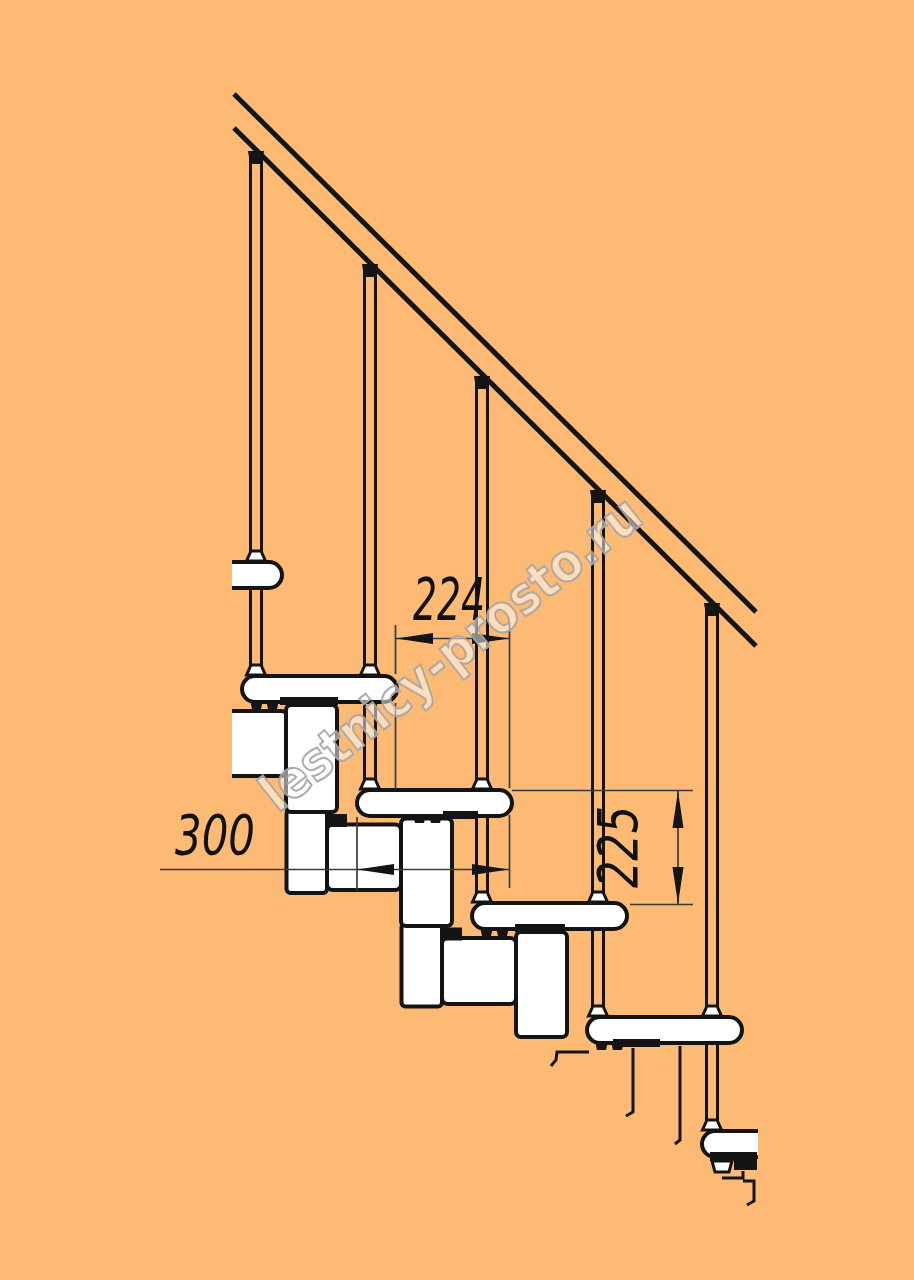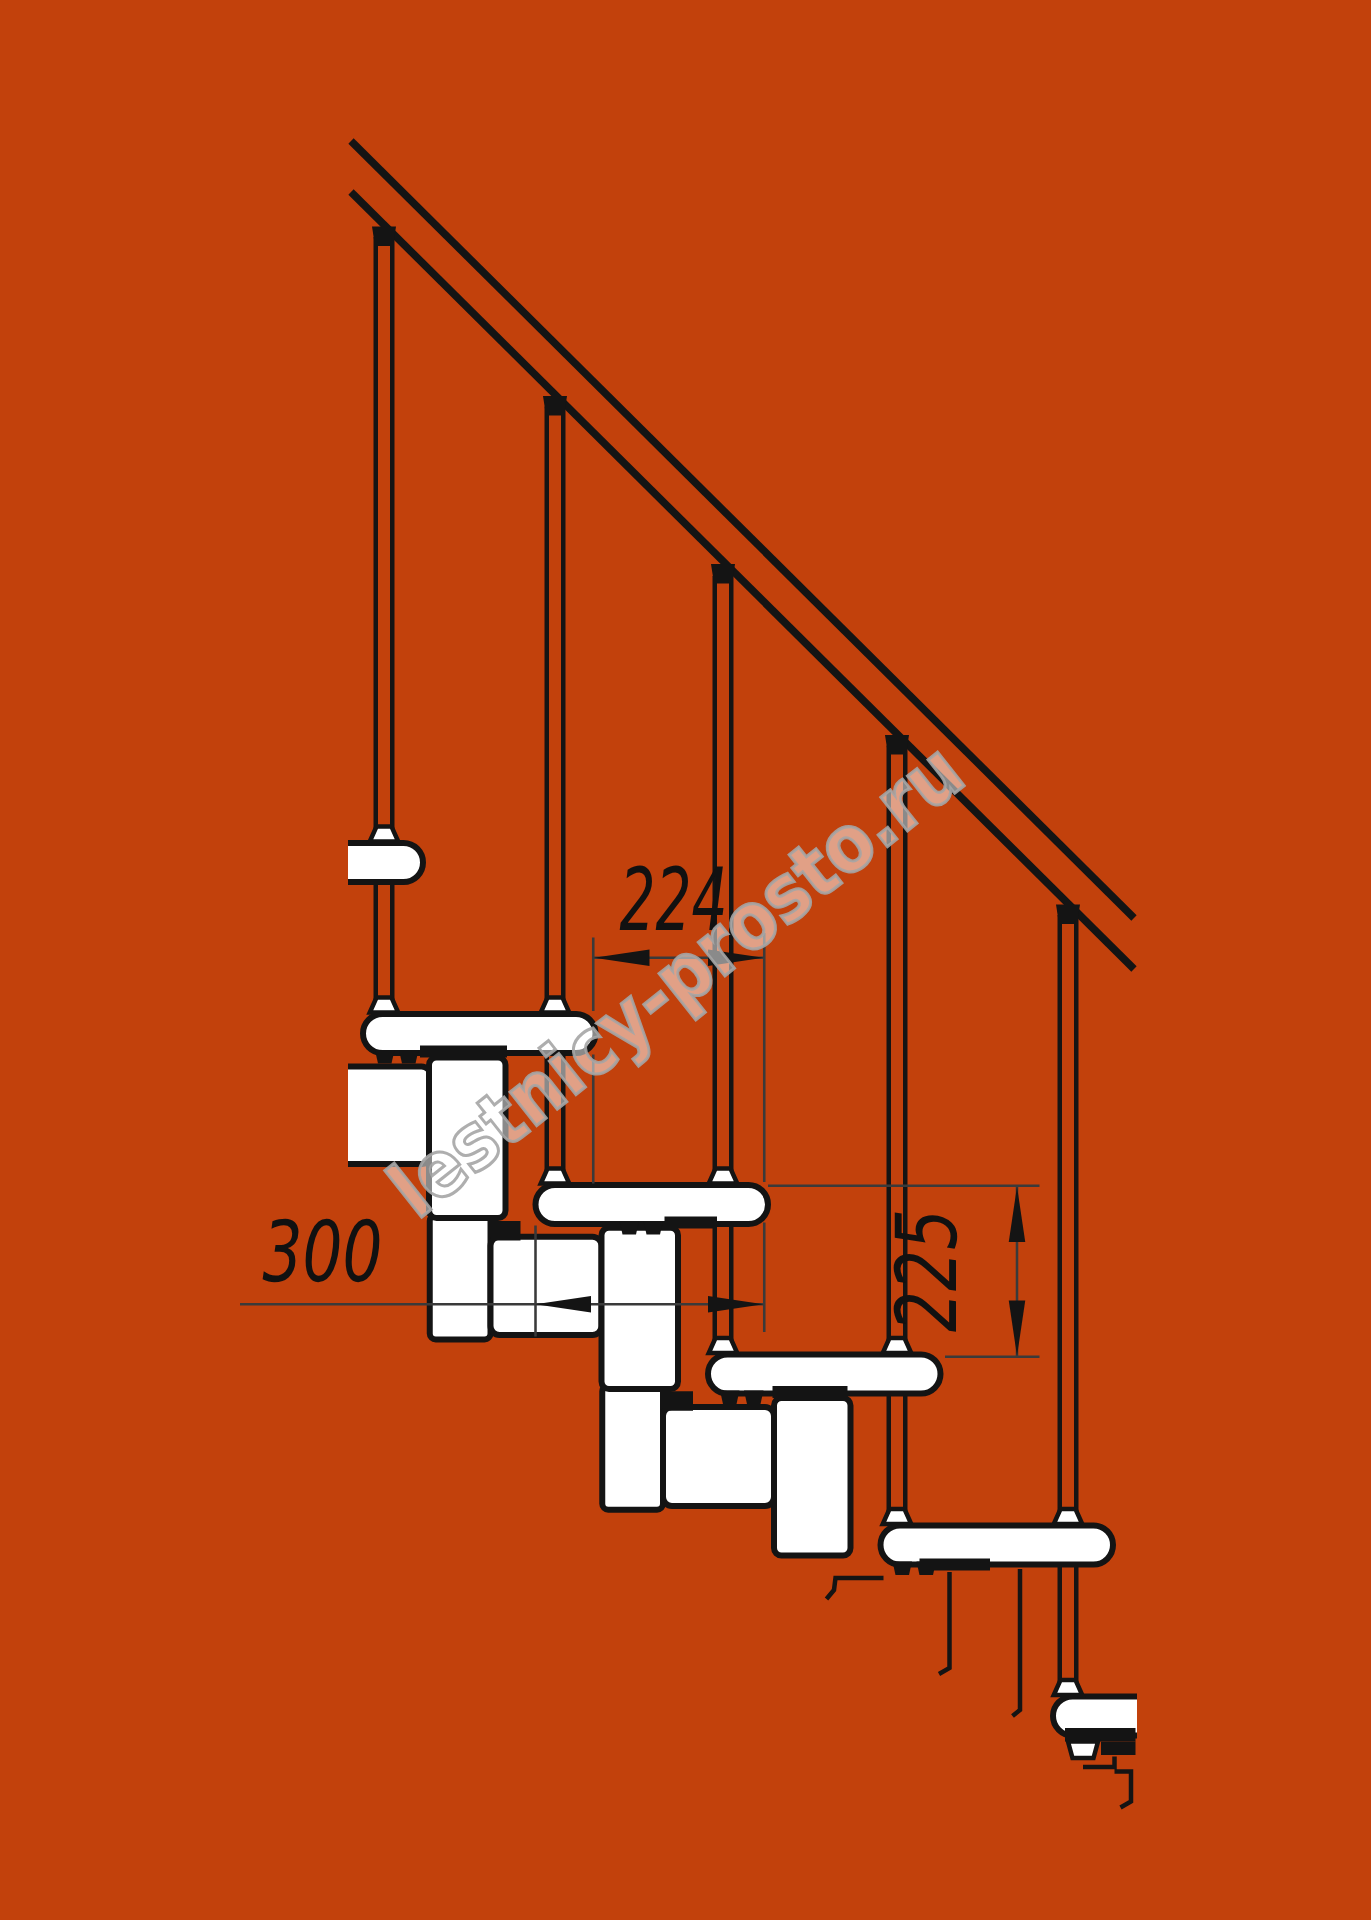--- a/index.html
+++ b/index.html
@@ -1,19 +1,19 @@
 <!DOCTYPE html>
 <html><head>
 <meta charset="utf-8">
 <style>
   html,body{margin:0;padding:0;background:#ffffff;}
   .canvas{
     position:relative;
     width:914px;height:1280px;
-    background:#c2410c;
+    background:#fdba74;
     overflow:hidden;
     font-family:"DejaVu Sans",sans-serif;
   }
   svg{display:block;}
   .ink{stroke:#141414;}
   .thick{stroke-width:5;fill:none;stroke-linecap:butt;}
   .box{stroke-width:4;fill:#ffffff;}
   .mid{stroke-width:3;fill:none;}
   .thin{stroke:#3a3a3a;stroke-width:1.7;fill:none;}
   .solid{fill:#141414;stroke:none;}

